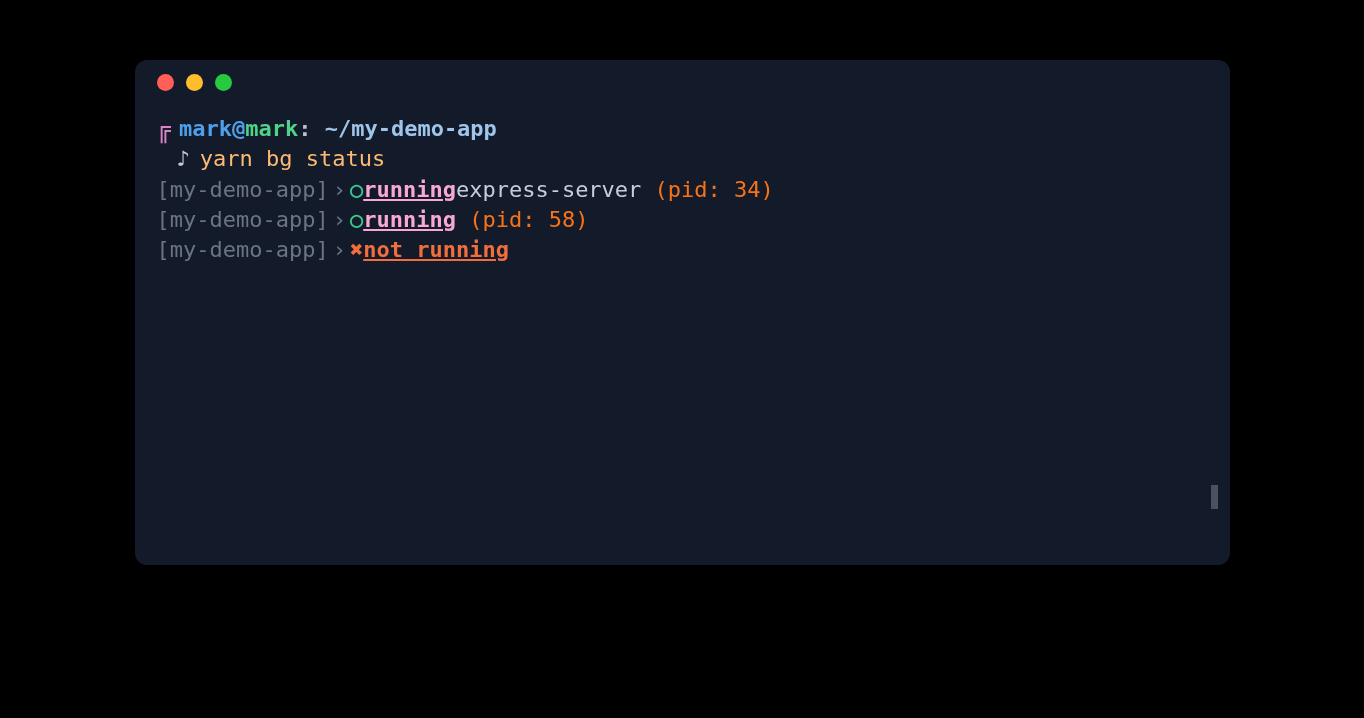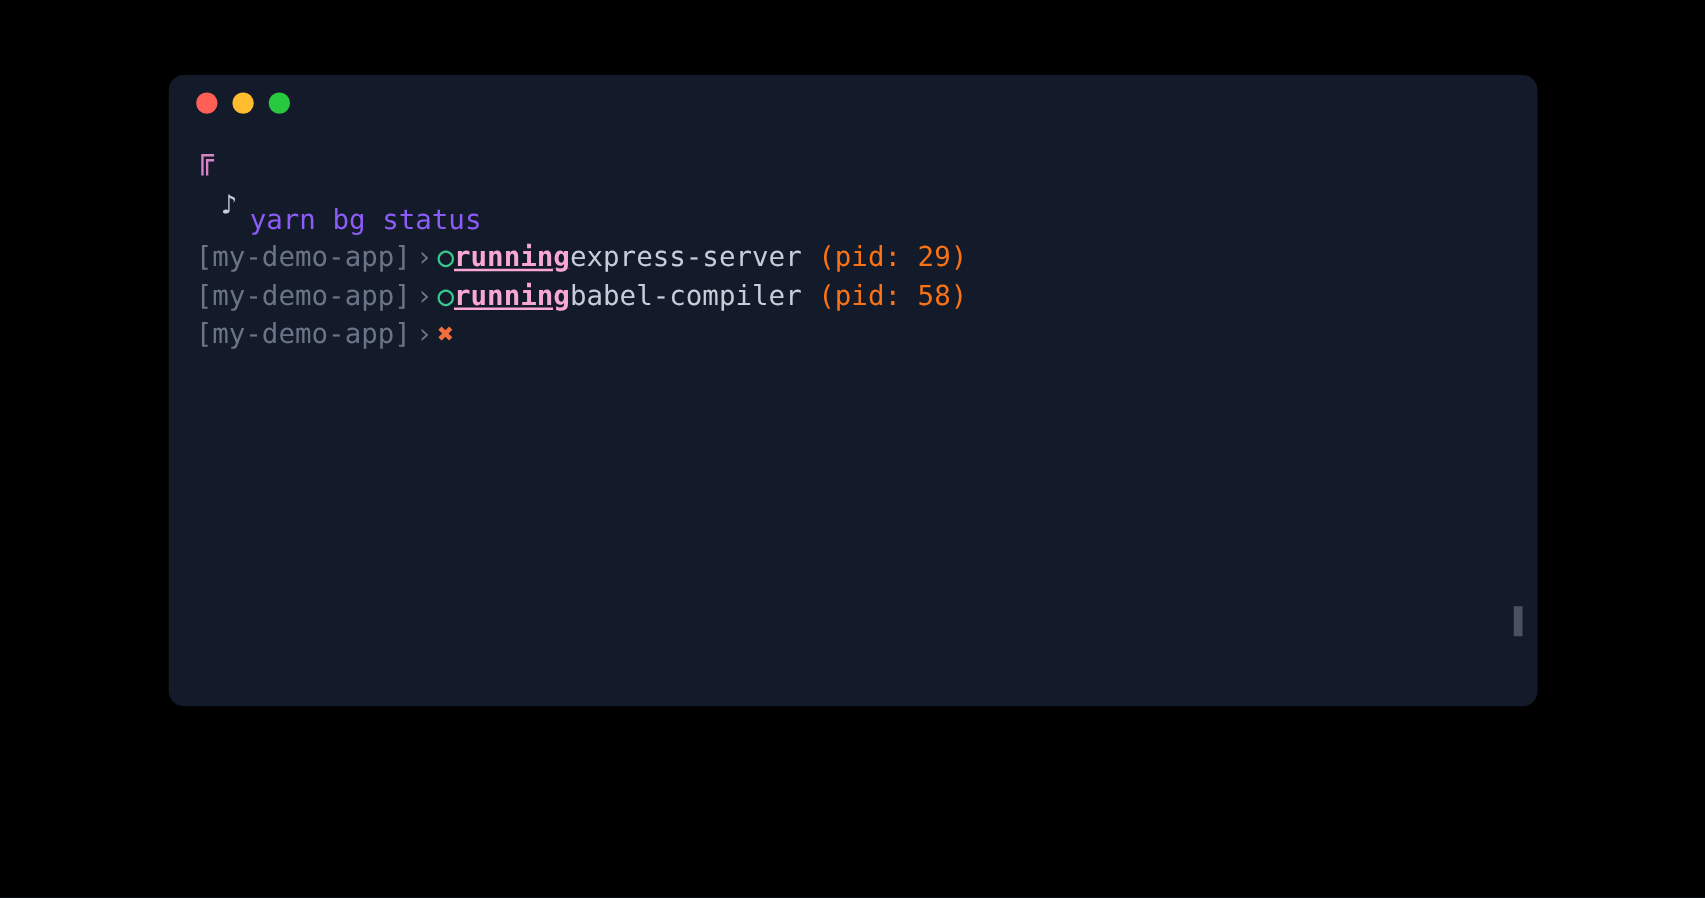--- a/index.html
+++ b/index.html
@@ -63,21 +63,21 @@
     .path { color: #9fc5ea; font-weight: 700; }
     .cmd-line {
       display: flex;
       align-items: center;
       padding-left: 20px;
     }
     .music-icon {
       color: #c7cdd8;
       margin-right: 10px;
     }
-    .cmd-text { color: #8b5cf6; margin-top: 24px; }
+    .cmd-text { color: #fdba74; }
     .status-line {
       display: flex;
       align-items: center;
       white-space: pre;
     }
     .dim { color: #6b7486; }
     .chevron { color: #6b7486; margin: 0 4px; }
     .status-dot-running { color: #38c98d; font-weight: 700; }
     .status-dot-notrunning { color: #f26e3c; font-weight: 700; }
     .status-label-running {
@@ -108,29 +108,33 @@
   <div class="titlebar">
     <div class="traffic-light tl-red"></div>
     <div class="traffic-light tl-yellow"></div>
     <div class="traffic-light tl-green"></div>
   </div>
 
   <div class="terminal-body">
 
     <div class="prompt-line">
       <span class="prompt-bracket">╔</span>
+      <span>
+        <span class="user">mark</span><span class="at">@</span><span class="host">mark</span><span class="colon">:</span>
+        <span class="path">~/my-demo-app</span>
+      </span>
     </div>
 
     <div class="cmd-line">
       <span class="music-icon">♪</span>
       <span class="cmd-text">yarn bg status</span>
     </div>
 
     <div id="status-container">
-        <div class="status-line"><span class="dim">[</span><span class="dim">my-demo-app</span><span class="dim">]</span> <span class="chevron">›</span> <span class="status-dot-running">○</span>  <span class="status-label-running">running</span>      <span class="proc-name">express-server</span><span class="pid"> (pid: </span><span class="pid">29</span><span class="pid">)</span></div>
-        <div class="status-line"><span class="dim">[</span><span class="dim">my-demo-app</span><span class="dim">]</span> <span class="chevron">›</span> <span class="status-dot-running">○</span>  <span class="status-label-running">running</span>      <span class="proc-name">babel-compiler</span><span class="pid"> (pid: </span><span class="pid">58</span><span class="pid">)</span></div>
-        <div class="status-line"><span class="dim">[</span><span class="dim">my-demo-app</span><span class="dim">]</span> <span class="chevron">›</span> <span class="status-dot-notrunning">✖</span>    </div>
+        <div class="status-line"><span class="dim">[</span><span class="dim">my-demo-app</span><span class="dim">]</span> <span class="chevron">›</span> <span class="status-dot-running">○</span>  <span class="status-label-running">running</span>      <span class="proc-name">express-server</span><span class="pid"> (pid: </span><span class="pid">34</span><span class="pid">)</span></div>
+        <div class="status-line"><span class="dim">[</span><span class="dim">my-demo-app</span><span class="dim">]</span> <span class="chevron">›</span> <span class="status-dot-running">○</span>  <span class="status-label-running">running</span>      <span class="pid"> (pid: </span><span class="pid">58</span><span class="pid">)</span></div>
+        <div class="status-line"><span class="dim">[</span><span class="dim">my-demo-app</span><span class="dim">]</span> <span class="chevron">›</span> <span class="status-dot-notrunning">✖</span>  <span class="status-label-notrunning">not running</span>  </div>
       </div>
 
   </div>
 
   <div class="cursor-block"></div>
 </div>
 
 </body></html>

